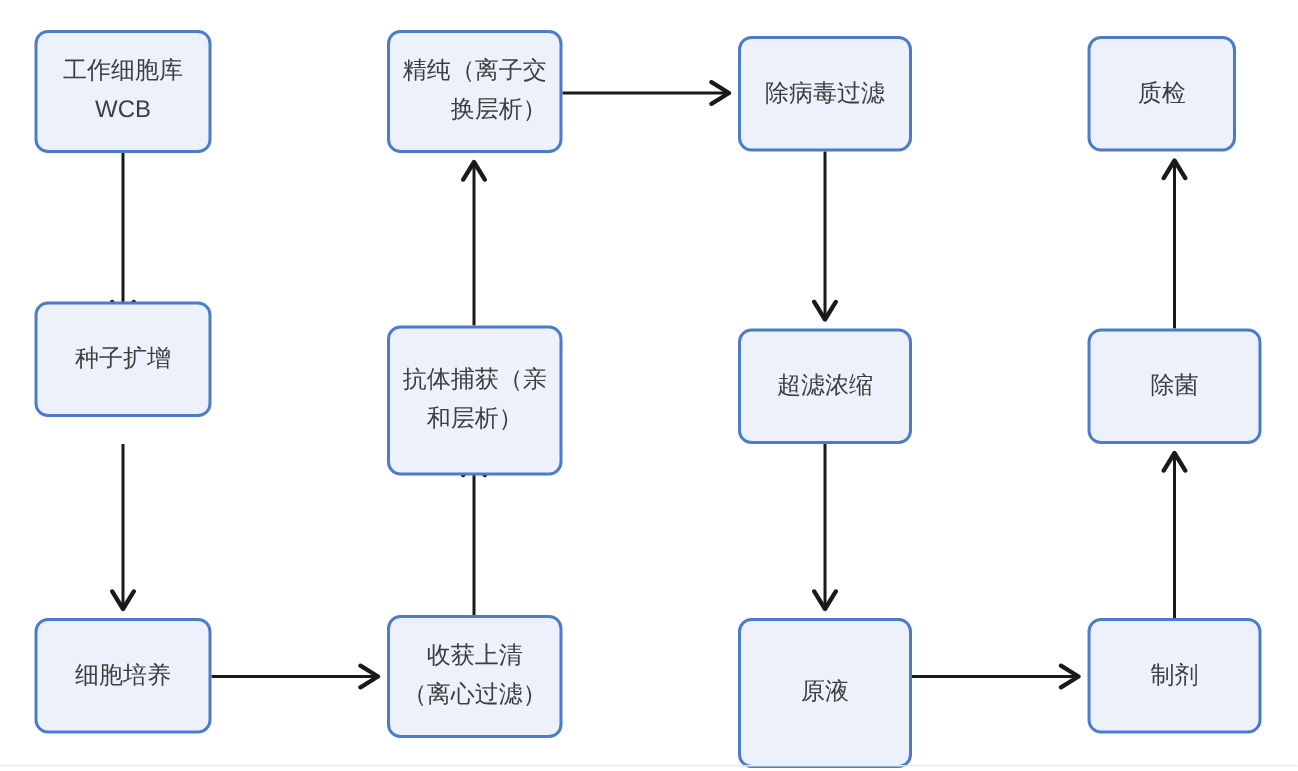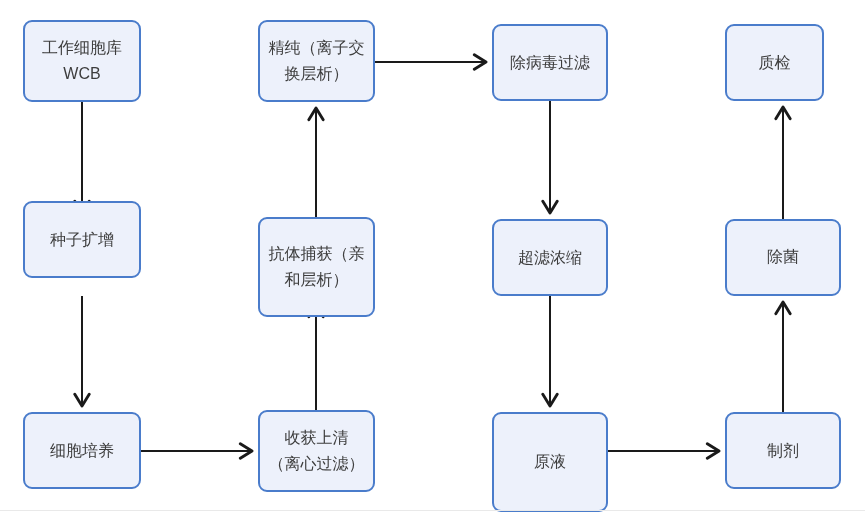--- a/index.html
+++ b/index.html
@@ -87,21 +87,21 @@
   </div>
 
   <div class="node" style="left:23px; top:201px; width:118px; height:77px;">
     <span class="node-label">种子扩增</span>
   </div>
 
   <div class="node" style="left:23px; top:412px; width:118px; height:77px;">
     <span class="node-label">细胞培养</span>
   </div>
 
-  <div class="node" style="left:258px; top:20px; width:117px; height:82px;">
+  <div class="node" style="left:258px; top:20px; width:117px; height:82px;text-align:right;">
     <span class="node-label">精纯（离子交
 换层析）</span>
   </div>
 
   <div class="node" style="left:258px; top:217px; width:117px; height:100px;">
     <span class="node-label">抗体捕获（亲
 和层析）</span>
   </div>
 
   <div class="node" style="left:492px; top:24px; width:116px; height:77px;">

